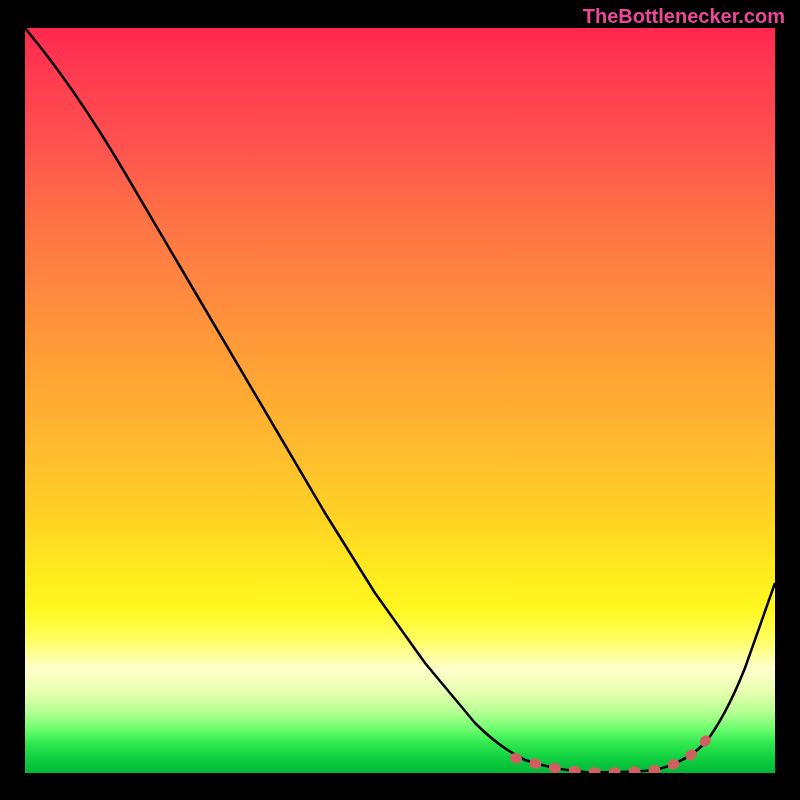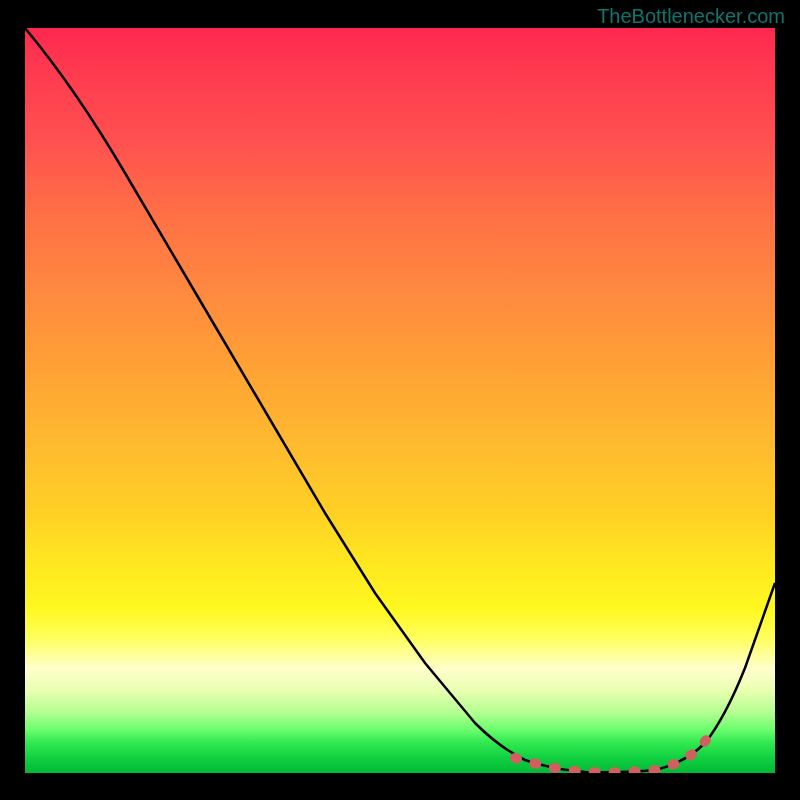--- a/index.html
+++ b/index.html
@@ -11,23 +11,23 @@
       width: 800px;
       height: 800px;
       background: #000;
       font-family: Arial, sans-serif;
       position: relative;
     }
     .watermark {
       position: absolute;
       top: 5px;
       right: 15px;
-      color: #0f766e;
+      color: #ec4899;
       font-size: 20px;
-      font-weight: normal;
+      font-weight: bold;
       z-index: 10;
     }
     .chart-container {
       position: absolute;
       top: 28px;
       left: 25px;
       width: 750px;
       height: 745px;
       background: linear-gradient(to bottom,
         #ff2850 0%,

